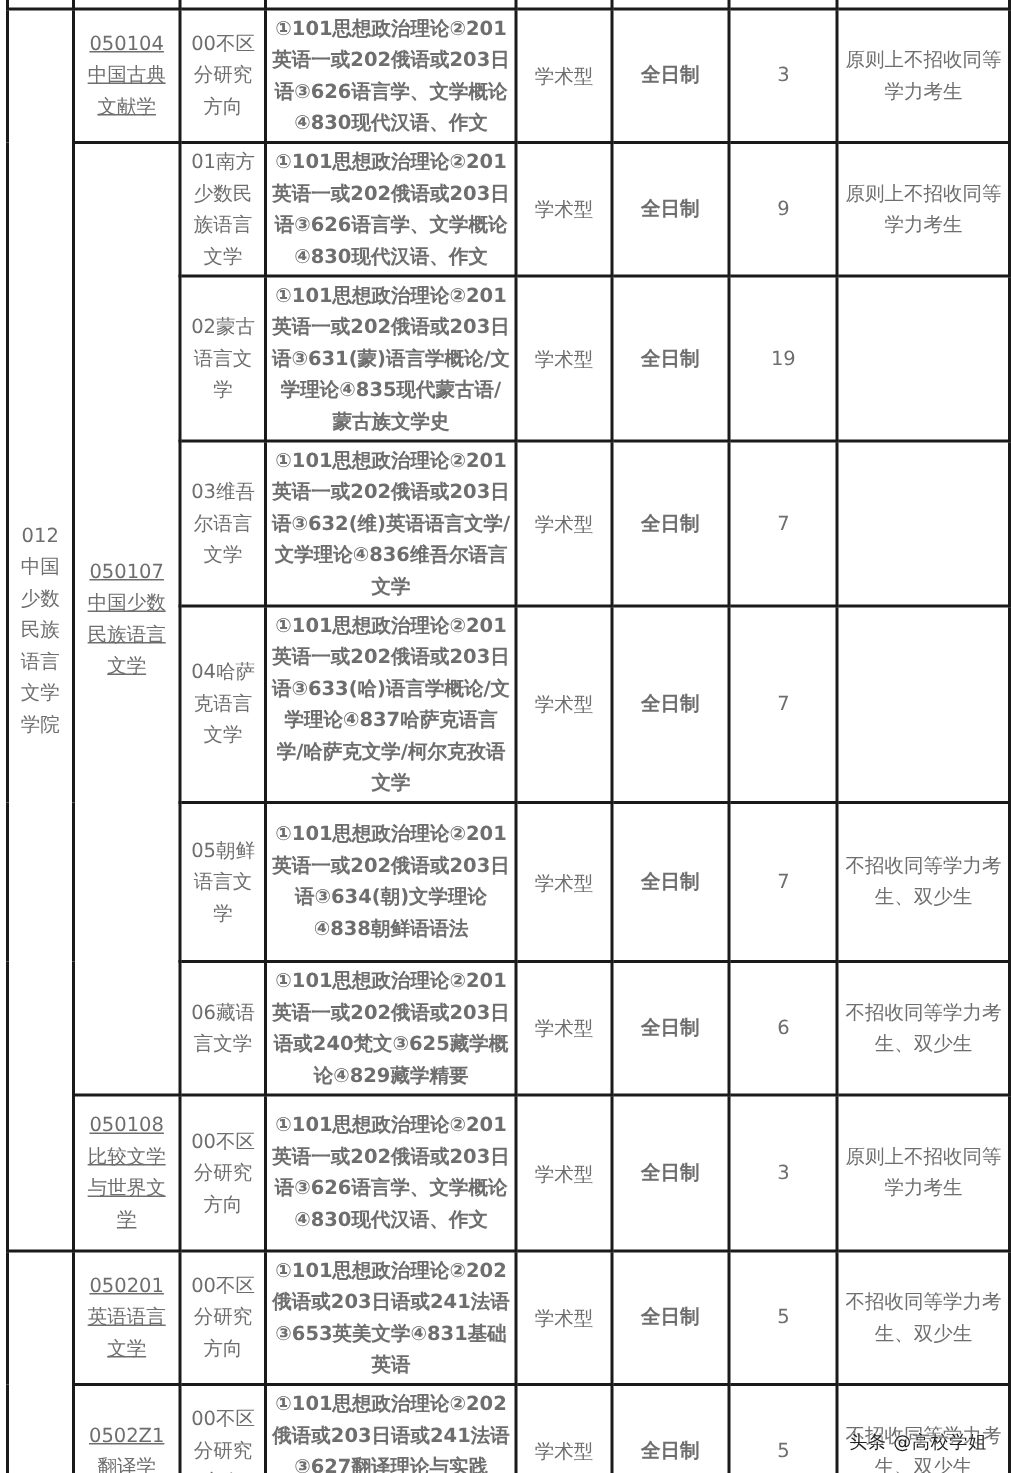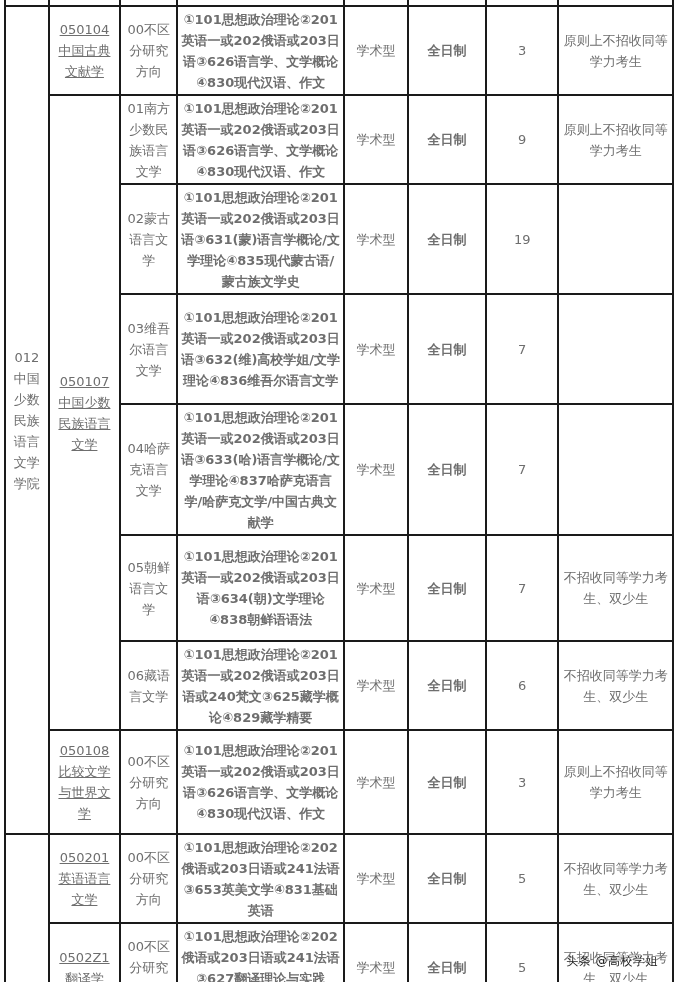--- a/index.html
+++ b/index.html
@@ -63,30 +63,30 @@
     <td class="dir">02蒙古语言文学</td>
     <td class="exam">①101思想政治理论②201英语一或202俄语或203日语③631(蒙)语言学概论/文学理论④835现代蒙古语/蒙古族文学史</td>
     <td class="type">学术型</td>
     <td class="mode">全日制</td>
     <td class="count">19</td>
     <td class="note"></td>
   </tr>
 
   <tr style="height:110px">
     <td class="dir">03维吾尔语言文学</td>
-    <td class="exam">①101思想政治理论②201英语一或202俄语或203日语③632(维)高校学姐/文学理论④836维吾尔语言文学</td>
+    <td class="exam">①101思想政治理论②201英语一或202俄语或203日语③632(维)英语语言文学/文学理论④836维吾尔语言文学</td>
     <td class="type">学术型</td>
     <td class="mode">全日制</td>
     <td class="count">7</td>
     <td class="note"></td>
   </tr>
 
   <tr style="height:131px">
     <td class="dir">04哈萨克语言文学</td>
-    <td class="exam">①101思想政治理论②201英语一或202俄语或203日语③633(哈)语言学概论/文学理论④837哈萨克语言学/哈萨克文学/中国古典文献学</td>
+    <td class="exam">①101思想政治理论②201英语一或202俄语或203日语③633(哈)语言学概论/文学理论④837哈萨克语言学/哈萨克文学/柯尔克孜语文学</td>
     <td class="type">学术型</td>
     <td class="mode">全日制</td>
     <td class="count">7</td>
     <td class="note"></td>
   </tr>
 
   <tr style="height:106px">
     <td class="dir">05朝鲜语言文学</td>
     <td class="exam">①101思想政治理论②201英语一或202俄语或203日语③634(朝)文学理论④838朝鲜语语法</td>
     <td class="type">学术型</td>

